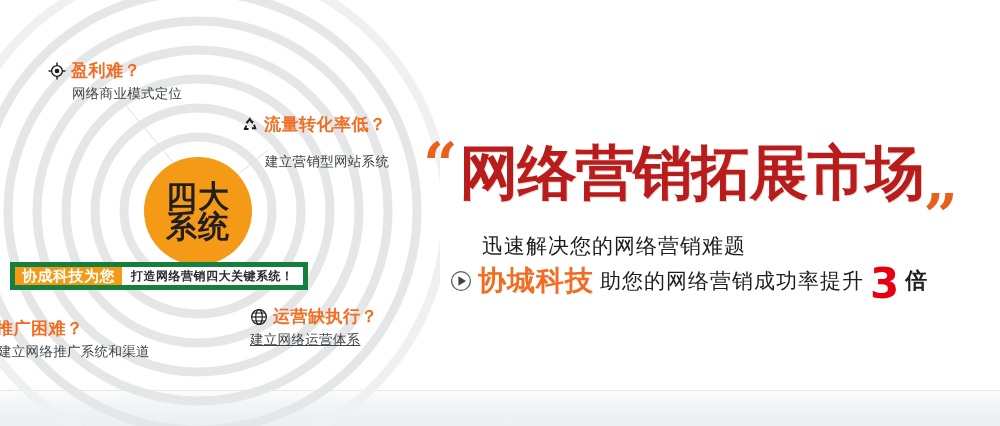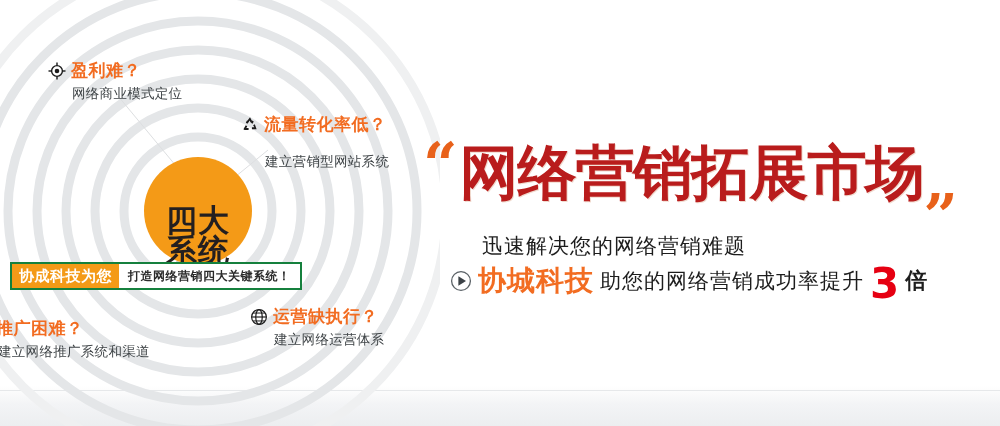--- a/index.html
+++ b/index.html
@@ -30,21 +30,21 @@
   }
   #rings svg{position:absolute;left:0;top:0;}
 
   
   #core{
     position:absolute;
     left:144px;top:157px;
     width:108px;height:108px;
     border-radius:50%;
     background:#F49A17;
-    display:flex;align-items:flex-end;justify-content:center;
+    display:flex;align-items:center;justify-content:center;
   }
   #core .corelabel{
     color:#231f20;
     font-weight:bold;
     font-size:31px;
     line-height:0.97;
     letter-spacing:1px;
     text-align:center;
     font-family:"DejaVu Sans","Liberation Sans",sans-serif;
   }
@@ -80,27 +80,27 @@
   #c-profit{left:48px;top:59px;}
   #c-profit .sub{margin-left:24px;margin-top:3px;}
 
   #c-convert{left:241px;top:113px;}
   #c-convert .sub{margin-left:24px;margin-top:17px;font-family:Liberation Mono, monospace;}
 
   #c-promote{left:-4px;top:317px;}
   #c-promote .sub{margin-left:2px;margin-top:3px;}
 
   #c-operate{left:250px;top:305px;}
-  #c-operate .sub{margin-left:24px;margin-top:3px;}
+  #c-operate .sub{margin-top:3px;text-decoration:underline;}
 
   
   #strap{
     position:absolute;left:10px;top:262px;
     height:28px;
-    border:2px solid #15803d;
+    border:5px solid #15803d;
     background:#ffffff;
     display:flex;align-items:stretch;
     box-sizing:border-box;
   }
   #strap .sBrand{
     background:#F49A17;
     color:#ffffff;
     font-size:15px;
     font-weight:bold;
     display:flex;align-items:center;

